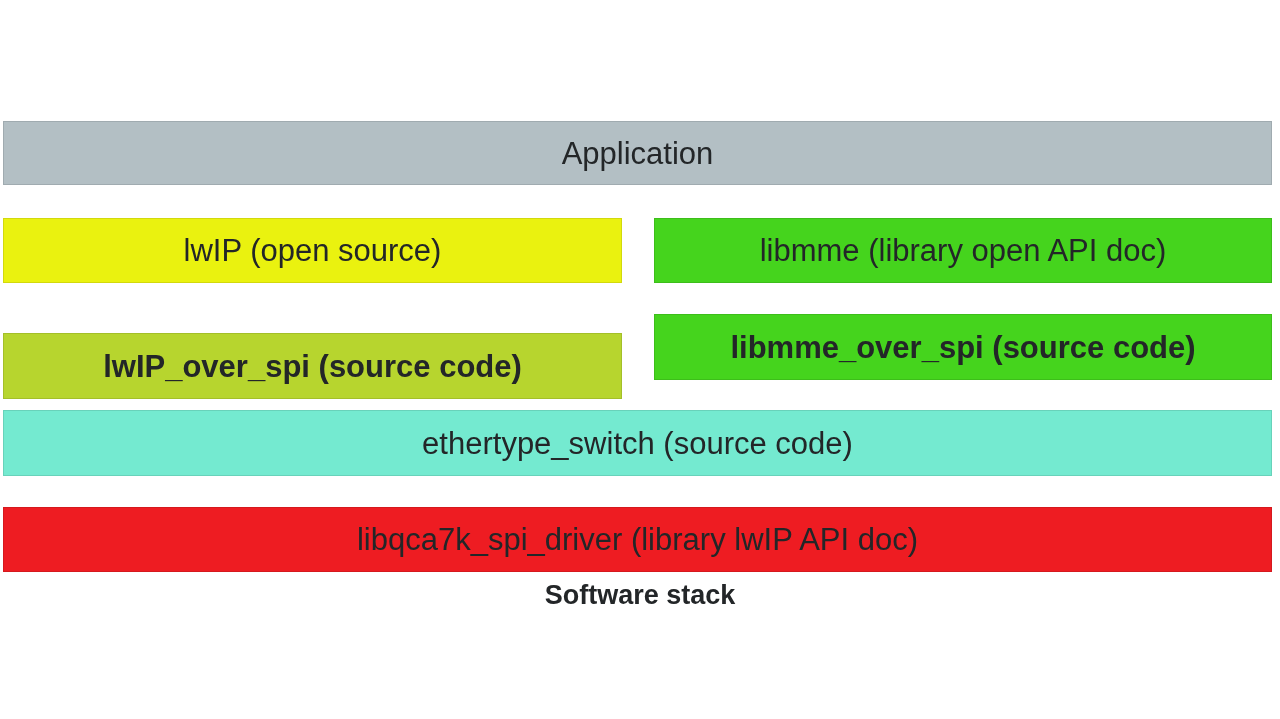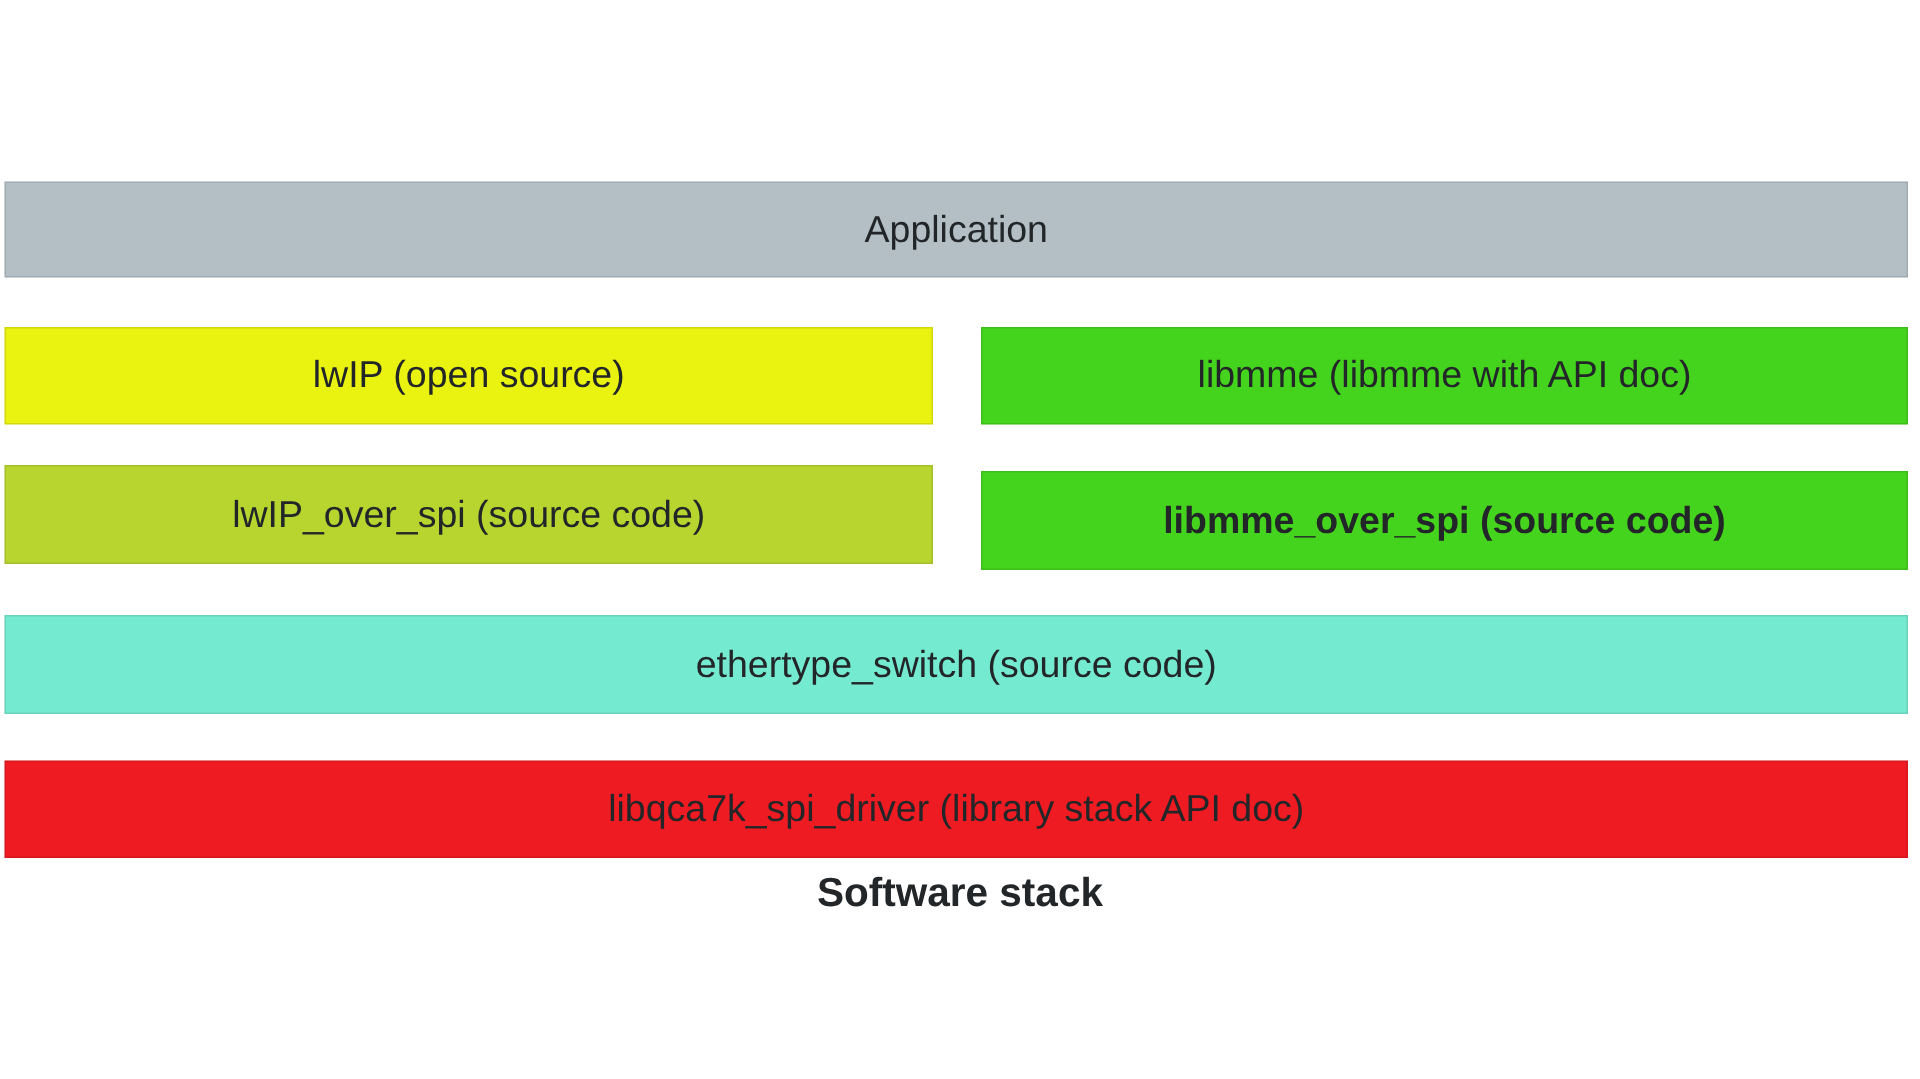--- a/index.html
+++ b/index.html
@@ -14,29 +14,29 @@
     position: relative;
     width: 1280px;
     height: 719px;
     background: #ffffff;
   }
   .layer {
     position: absolute;
     display: flex;
     align-items: center;
     justify-content: center;
-    font-size: 25px;
+    font-size: 31px;
     line-height: 1;
     border: 1px solid rgba(0,0,0,0.10);
     white-space: nowrap;
   }
   .l-application      { left: 3px;   top: 121px; width: 1269px; height: 64px; }
   .l-lwip             { left: 3px;   top: 218px; width: 619px;  height: 65px; }
   .l-libmme           { left: 654px; top: 218px; width: 618px;  height: 65px; }
-  .l-lwip-over-spi    { left: 3px;   top: 310px; width: 619px;  height: 66px; }
+  .l-lwip-over-spi    { left: 3px;   top: 333px; width: 619px;  height: 66px; font-weight: bold; }
   .l-libmme-over-spi  { left: 654px; top: 314px; width: 618px;  height: 66px; font-weight: bold; }
   .l-ethertype-switch { left: 3px;   top: 410px; width: 1269px; height: 66px; }
   .l-spi-driver       { left: 3px;   top: 507px; width: 1269px; height: 65px; }
   .caption {
     position: absolute;
     left: 0;
     top: 582px;
     width: 1280px;
     text-align: center;
     font-size: 27px;
@@ -51,34 +51,34 @@
 
   <div class="layer l-application" style="background-color: rgb(179, 191, 196);">
     <span class="layer-label">Application</span>
   </div>
 
   <div class="layer l-lwip" style="background-color: rgb(234, 242, 15);">
     <span class="layer-label">lwIP (open source)</span>
   </div>
 
   <div class="layer l-libmme" style="background-color: rgb(69, 212, 29);">
-    <span class="layer-label">libmme (libmme with API doc)</span>
+    <span class="layer-label">libmme (library open API doc)</span>
   </div>
 
   <div class="layer l-lwip-over-spi" style="background-color: rgb(183, 213, 46);">
     <span class="layer-label">lwIP_over_spi (source code)</span>
   </div>
 
   <div class="layer l-libmme-over-spi" style="background-color: rgb(69, 212, 29);">
     <span class="layer-label">libmme_over_spi (source code)</span>
   </div>
 
   <div class="layer l-ethertype-switch" style="background-color: rgb(116, 234, 208);">
     <span class="layer-label">ethertype_switch (source code)</span>
   </div>
 
   <div class="layer l-spi-driver" style="background-color: rgb(238, 28, 34);">
-    <span class="layer-label">libqca7k_spi_driver (library stack API doc)</span>
+    <span class="layer-label">libqca7k_spi_driver (library lwIP API doc)</span>
   </div>
 
   <div class="caption">Software stack</div>
 
 </div>
 
 </body></html>

